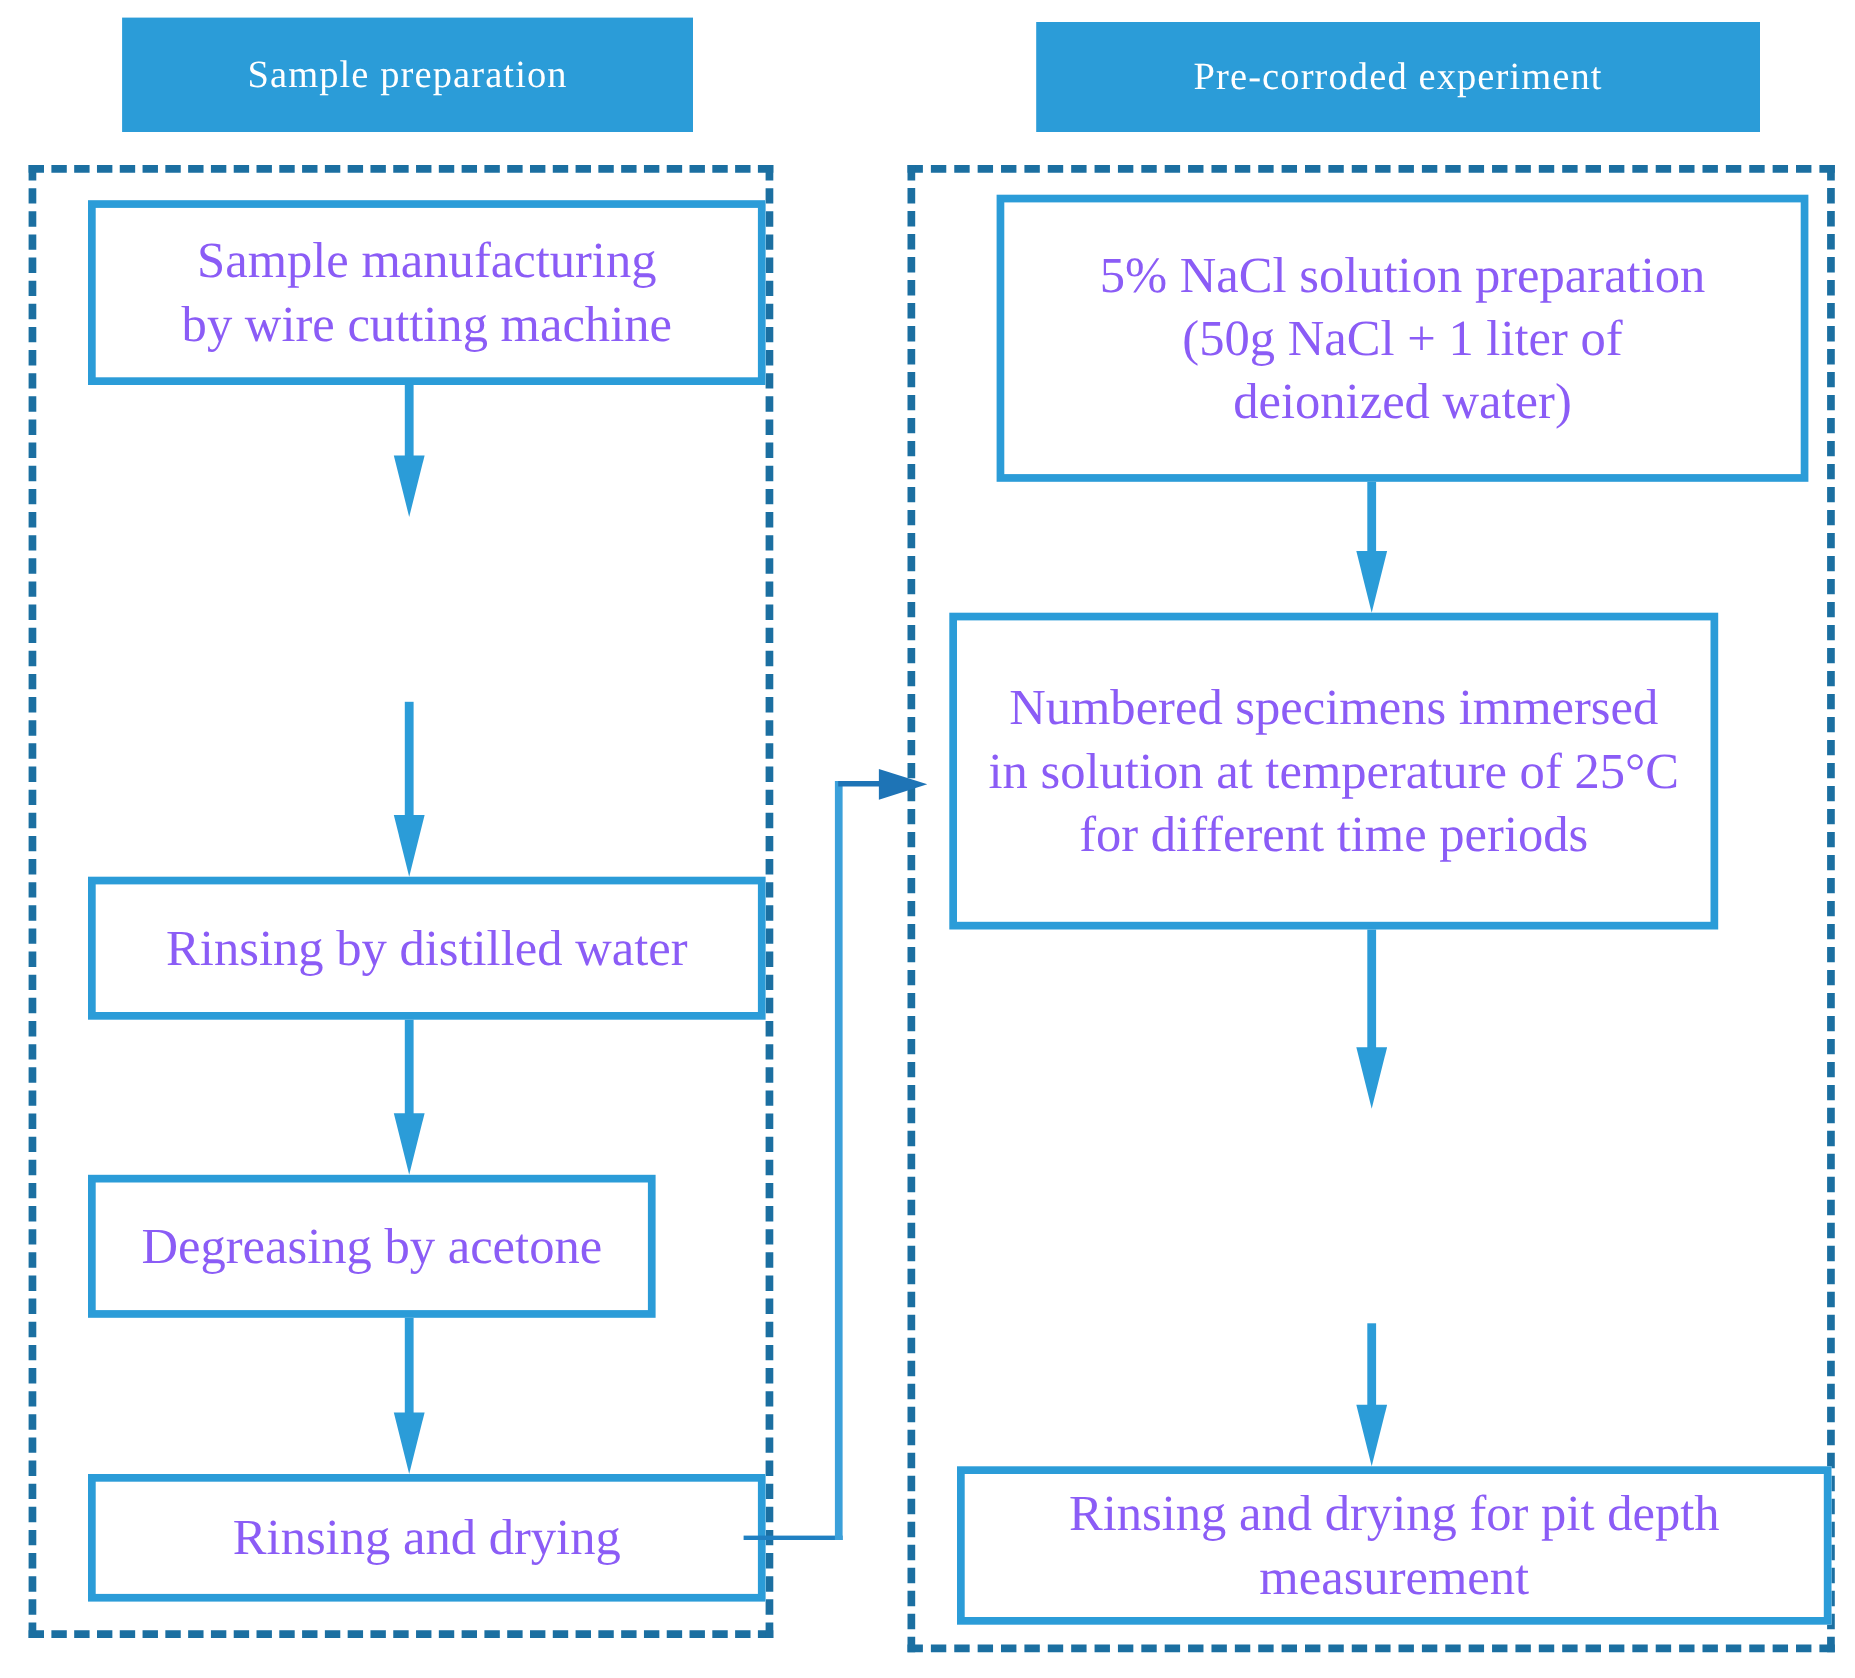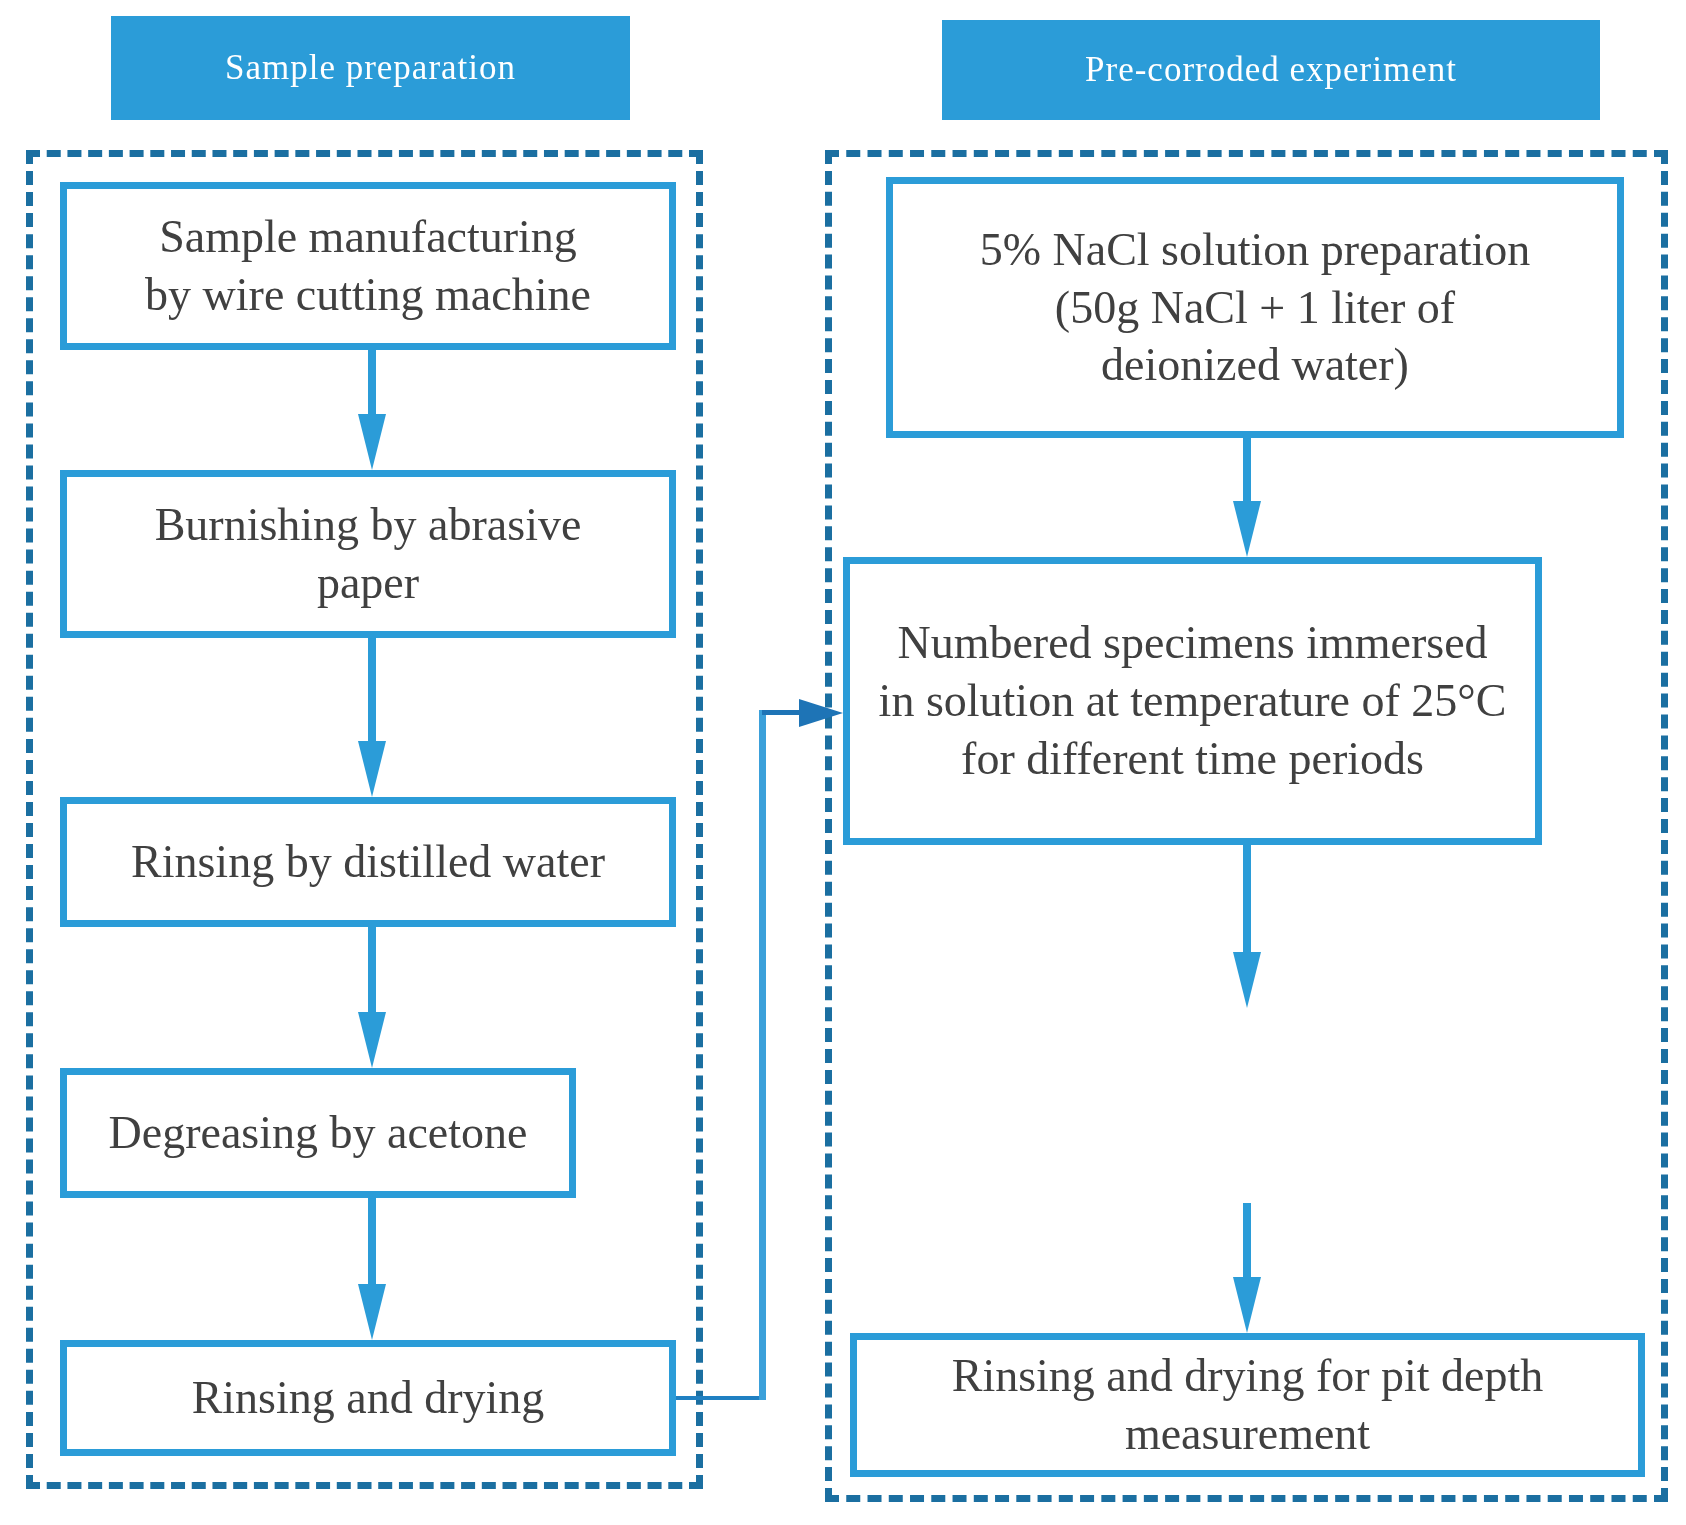--- a/index.html
+++ b/index.html
@@ -28,23 +28,24 @@
   .cont-left{left:26px;top:150px;width:677px;height:1339px;}
   .cont-right{left:825px;top:150px;width:843px;height:1352px;}
   .fbox{
     position:absolute;
     border:7px solid #2b9cd8;
     box-sizing:border-box;
     background:#ffffff;
     display:flex;align-items:center;justify-content:center;
     text-align:center;
     font-size:46px;line-height:1.26;
-    color:#404040;
+    color:#8b5cf6;
     white-space:pre-line;
     padding:0 8px;
+    margin-left:20px;
   }
   
   .lb1{left:60px;top:182px;width:616px;height:168px;}
   .lb2{left:60px;top:470px;width:616px;height:168px;}
   .lb3{left:60px;top:797px;width:616px;height:130px;}
   .lb4{left:60px;top:1068px;width:516px;height:130px;}
   .lb5{left:60px;top:1340px;width:616px;height:116px;}
   
   .rb1{left:886px;top:177px;width:738px;height:261px;}
   .rb2{left:843px;top:557px;width:699px;height:288px;}
@@ -86,22 +87,20 @@
 <div class="canvas">
 
   <div class="hdr hdr-left">Sample preparation</div>
   <div class="hdr hdr-right">Pre-corroded experiment</div>
 
   <div class="dashed cont-left"></div>
   <div class="dashed cont-right"></div>
 
   <div class="fbox lb1">Sample manufacturing
 by wire cutting machine</div>
-  <div class="fbox lb2">Burnishing by abrasive
-paper</div>
   <div class="fbox lb3">Rinsing by distilled water</div>
   <div class="fbox lb4">Degreasing by acetone</div>
   <div class="fbox lb5">Rinsing and drying</div>
 
   <div class="fbox rb1">5% NaCl solution preparation
 (50g NaCl + 1 liter of
 deionized water)</div>
   <div class="fbox rb2">Numbered specimens immersed
 in solution at temperature of 25°C
 for different time periods</div>

